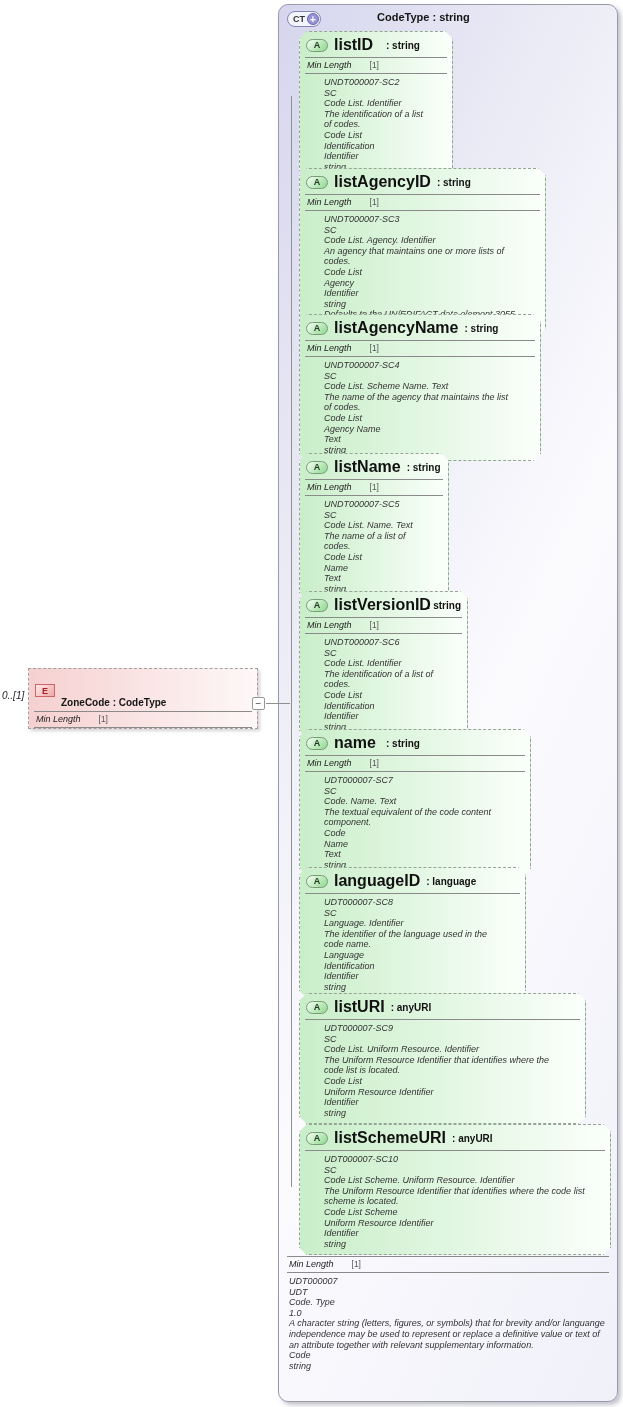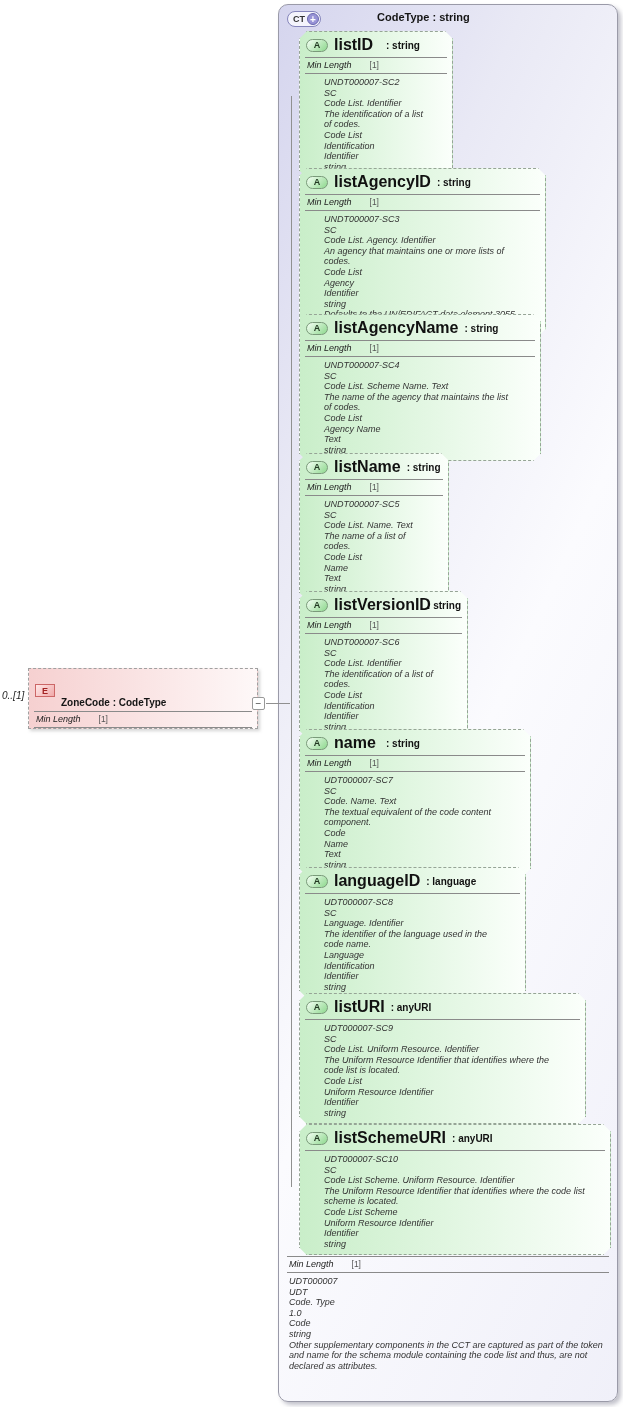--- a/index.html
+++ b/index.html
@@ -291,23 +291,23 @@
     <div class="ct-bottom">
       <div class="facet-row">
         <span class="facet-name">Min Length</span>
         <span class="facet-value">[1]</span>
       </div>
       <div class="ann">
           <div>UDT000007</div>
           <div>UDT</div>
           <div>Code. Type</div>
           <div>1.0</div>
+          <div>A character string (letters, figures, or symbols) that for brevity and/or languange independence may be used to represent or replace a definitive value or text of an attribute together with relevant supplementary information.</div>
           <div>Code</div>
           <div>string</div>
-          <div>Other supplementary components in the CCT are captured as part of the token and name for the schema module containing the code list and thus, are not declared as attributes.</div>
         </div>
     </div>
   </div>
 
   <div class="zone-box">
     <div class="attr-header">
       <span class="badge-e">E</span>
       <span class="zone-title">ZoneCode : CodeType</span>
     </div>
     <div class="hr"></div>

